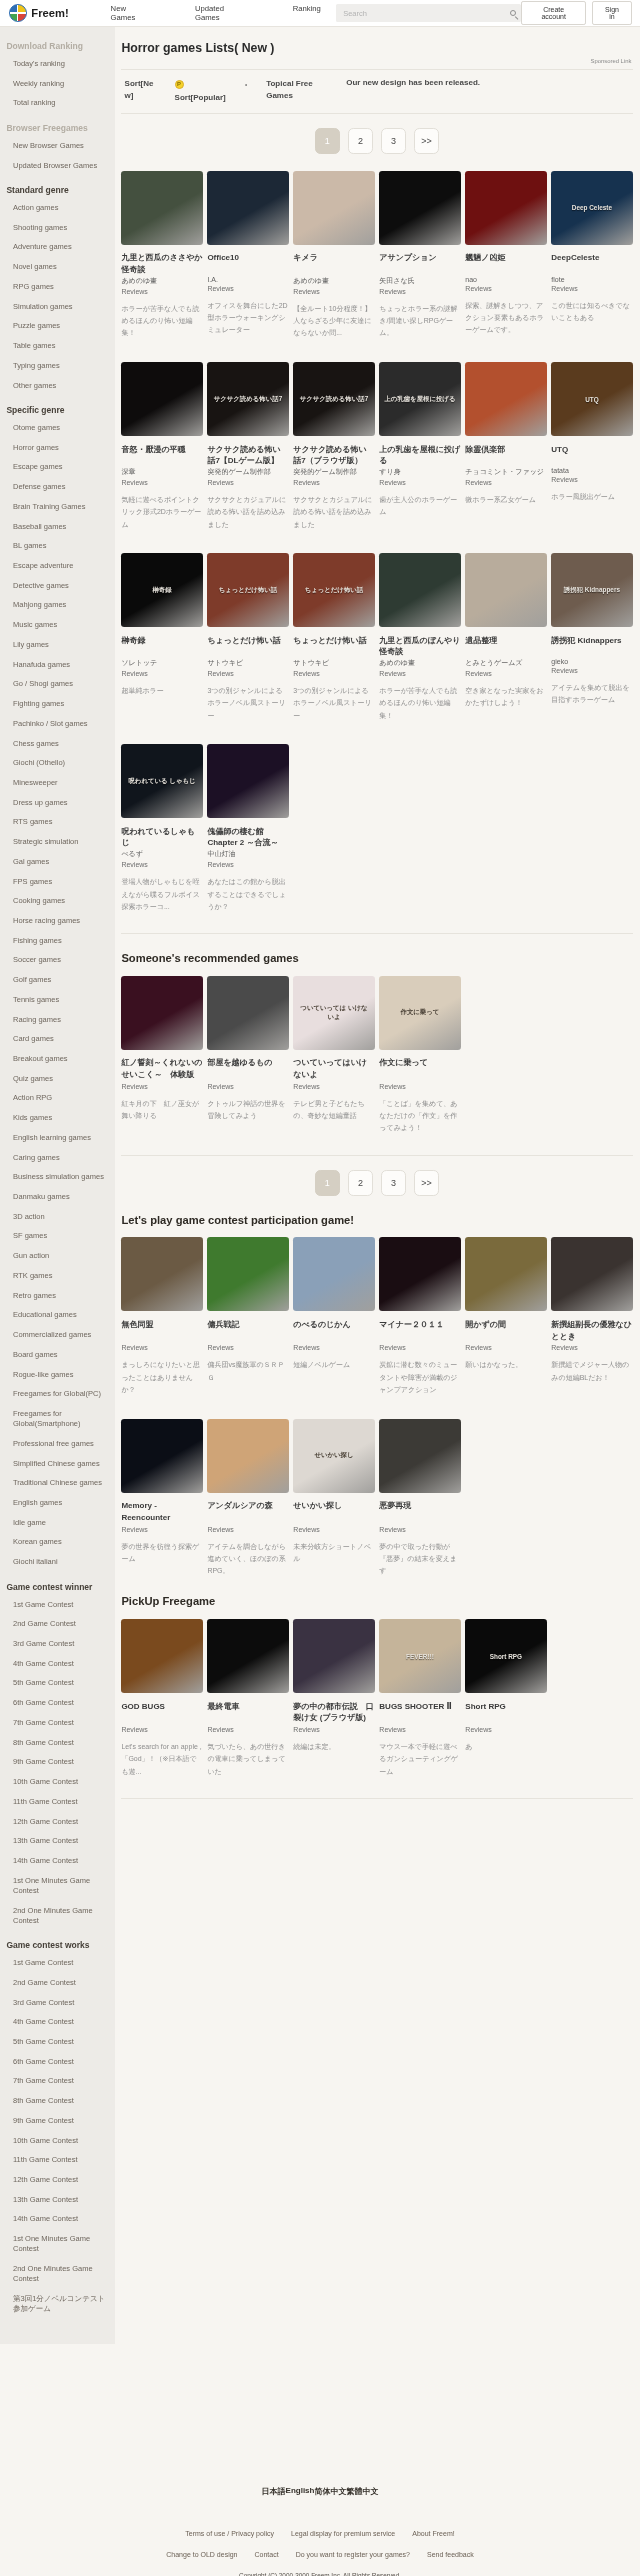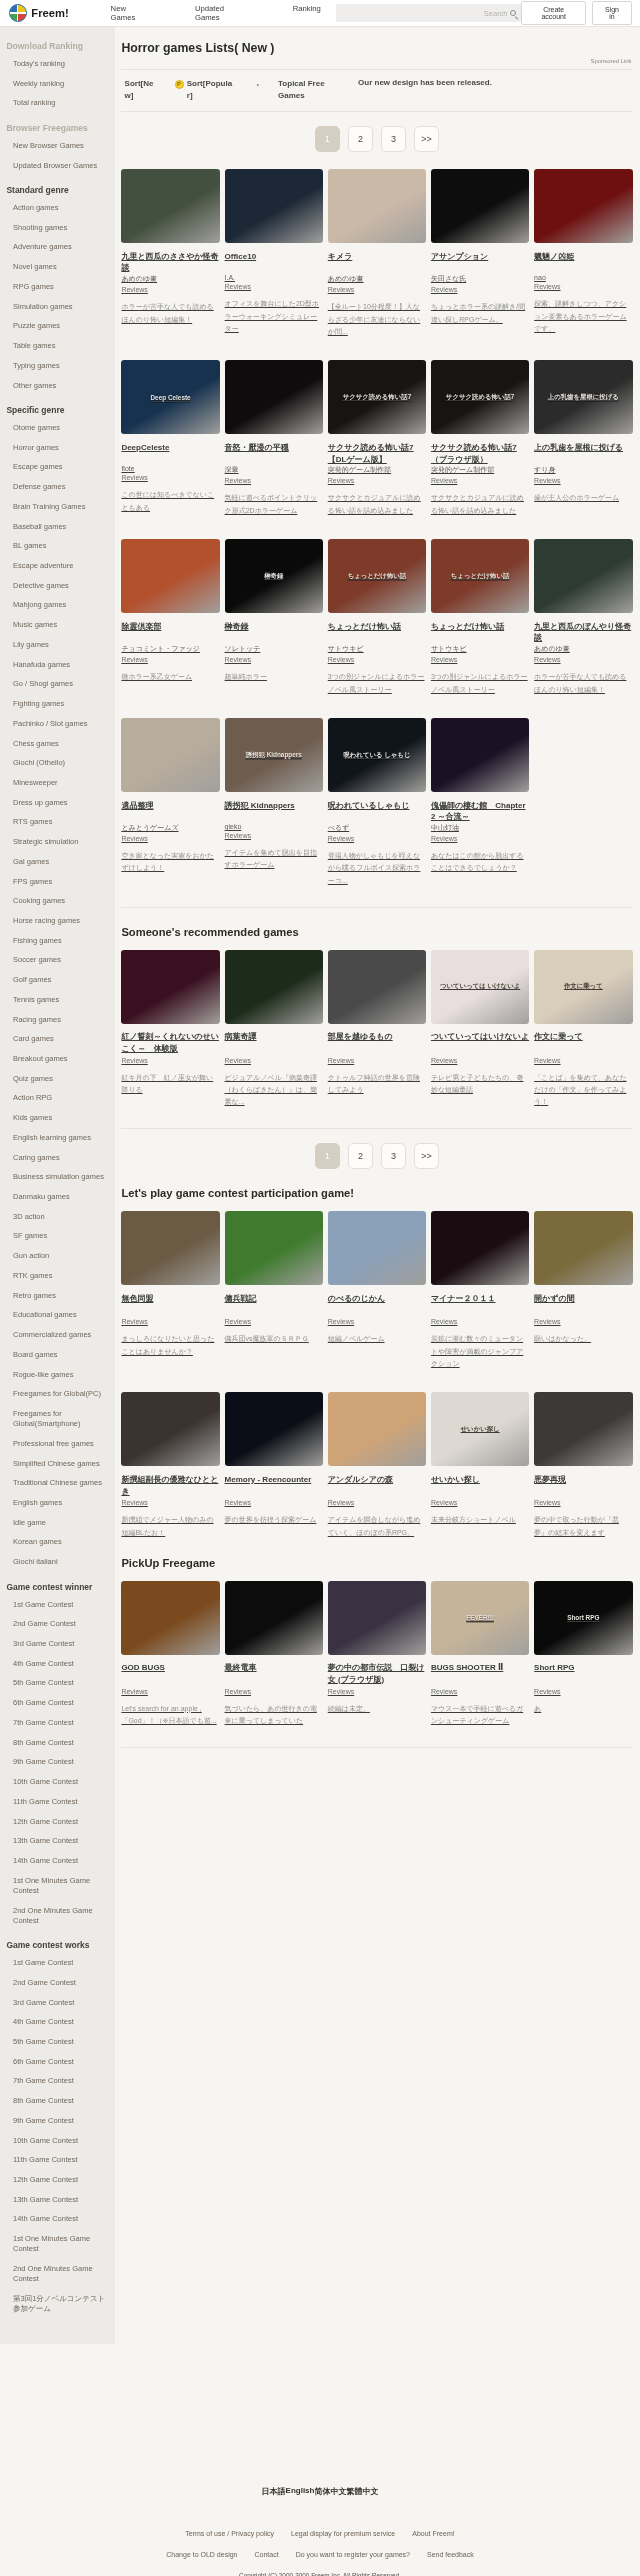--- a/index.html
+++ b/index.html
@@ -12,54 +12,54 @@
   .logo-icon { width:18px; height:18px; border-radius:50%;
     background:conic-gradient(#f0c419 0deg 90deg,#d9453a 90deg 180deg,#44a34f 180deg 270deg,#2f6fb5 270deg 360deg);
     border:1.6px solid #2f6fb5; position:relative; }
   .logo-icon::before, .logo-icon::after { content:""; position:absolute; background:#fff; }
   .logo-icon::before { left:46%; top:0; width:8%; height:100%; }
   .logo-icon::after { top:46%; left:0; height:8%; width:100%; }
   .logo-text { font-size:11.2px; font-weight:bold; color:#1e1e1e; }
   .nav { display:flex; gap:15px; margin-right:15px; }
   .nav a { font-size:7.7px; color:#3d3d3d;padding-left:28px; }
   .search-box { flex:0 1 187px; height:18px; background:#efeeec; border-radius:1.6px; display:flex; align-items:center; padding:0 5.3px; }
-  .search-input { flex:1; border:none; background:transparent; outline:none; font-size:7.5px; color:#555; font-family:inherit;text-align:right; }
+  .search-input { flex:1; border:none; background:transparent; outline:none; font-size:7.5px; color:#555; font-family:inherit; }
   .search-input::placeholder { color:#b3b3b3; }
   .mag { width:6.4px; height:6.4px; border:1.1px solid #8f8f8f; border-radius:50%; position:relative; flex:0 0 auto; }
   .mag::after { content:""; position:absolute; width:1.1px; height:3.7px; background:#8f8f8f; left:5.3px; top:4.8px; transform:rotate(-45deg); }
   .hdr-actions { margin-left:auto; display:flex; gap:6.4px; }
   .btn { background:#fff; border:0.5px solid #d9d6d0; border-radius:2.1px; padding:4.3px 8px; font-size:7px; color:#333; font-family:inherit; cursor:pointer; }
 
   
   .page { display:flex; align-items:flex-start; min-height:2414px;justify-content:center; }
   .sidebar { width:115px; background:#edebe7; padding:4.3px 0 24.6px; flex:0 0 auto; }
   .side-head { font-size:8.5px; font-weight:bold; color:#474139; padding:9.6px 6.4px 3.2px; }
   .side-head.muted { color:#b3ada3; }
   .side-item { display:block; font-size:7.5px; color:#6f675e; padding:4.8px 7.5px 4.8px 13px; line-height:1.35; cursor:pointer; }
   .main { flex:1; min-width:0; padding:14px 7.5px 0 6.4px; }
 
   
   .page-title { font-size:12.3px; font-weight:bold; color:#2b2b2b; margin:0; }
   .sponsored { text-align:right; font-size:5.9px; color:#8a8a8a; margin:3.2px 1.1px 5.3px; }
   .toolbar { border-top:0.5px solid #e6e3dc; border-bottom:0.5px solid #e6e3dc; display:flex; align-items:flex-start; gap:16px; padding:8px 3.2px 9.6px; }
   .tb-link { font-size:8px; font-weight:bold; color:#4a4a4a; line-height:1.45; cursor:pointer; }
   .tb-narrow { max-width:34px; word-break:break-all; }
-  .tb-pop { max-width:63px; word-break:break-all; display:flex; gap:3.2px; align-items:flex-start; }
+  .tb-pop { max-width:63px; word-break:break-all; display:flex; gap:3.2px; align-items:flex-start;flex-direction:column; }
   .p-icon { flex:0 0 auto; width:9px; height:9px; border-radius:50%; background:#f6d32a; border:0.5px solid #d9ae2a; color:#8a6d00; font-size:5.9px; font-weight:bold; display:flex; align-items:center; justify-content:center; margin-top:1.1px; }
   .tb-dot { color:#4a4a4a; font-weight:bold; margin-top:1.1px; }
   .tb-topical { max-width:64px; }
   .tb-announce { font-size:8px; font-weight:bold; color:#4a4a4a; }
 
   
   .pagination { display:flex; justify-content:center; gap:8.5px; margin:14px 0 17px; }
   .pg { width:24.6px; height:26px; border-radius:5.3px; border:0.5px solid #e2dfd8; background:#fdfcfa; color:#4a4a4a; font-size:9px; font-family:inherit; cursor:pointer; }
   .pg.active { background:#d5cfc3; border-color:#d5cfc3; color:#fff; }
 
   
-  .grid { display:grid; grid-template-columns:repeat(5,1fr); column-gap:4.8px; row-gap:22.4px;text-decoration:underline; }
+  .grid { display:grid; grid-template-columns:repeat(6,1fr); column-gap:4.8px; row-gap:22.4px; }
   .card { min-width:0; }
   .thumb { height:74px; border-radius:3.2px; position:relative; overflow:hidden; display:flex; align-items:center; justify-content:center; cursor:pointer; }
   .thumb span { font-size:6.4px; font-weight:bold; color:#e8e4dd; text-align:center; padding:0 4.3px; text-shadow:0 0.5px 1.1px rgba(0,0,0,.55); }
   .thumb span.dark { color:#4b4237; text-shadow:none; }
   .gtitle { font-size:8px; font-weight:bold; color:#3b3b3b; margin-top:7.5px; min-height:23.5px; line-height:1.45; cursor:pointer; }
   .gauthor { font-size:7px; color:#5d5d5d; margin-top:0; cursor:pointer; }
   .greviews { font-size:7px; color:#6e6e6e; margin-top:5.9px; cursor:pointer; }
   .gdesc { font-size:7px; color:#8d8d8d; margin-top:7px; line-height:1.75; }
   .sec-head { font-size:11.2px; font-weight:bold; color:#2e2a24; margin:18px 0 11.8px; }
   .divider { border-top:0.5px solid #e6e3dc; margin-top:20px; }
@@ -258,20 +258,23 @@
           <div class="card"><div class="thumb" style="background: linear-gradient(150deg, rgb(24, 20, 18) 55%, rgba(0, 0, 0, 0.35));">
               <span>サクサク読める怖い話7</span>
             </div><div class="gtitle">サクサク読める怖い話7【DLゲーム版】</div><div class="gauthor">突発的ゲーム制作部</div><a class="greviews">Reviews</a><div class="gdesc">サクサクとカジュアルに読める怖い話を詰め込みました</div></div>
           <div class="card"><div class="thumb" style="background: linear-gradient(150deg, rgb(24, 20, 18) 55%, rgba(0, 0, 0, 0.35));">
               <span>サクサク読める怖い話7</span>
             </div><div class="gtitle">サクサク読める怖い話7（ブラウザ版）</div><div class="gauthor">突発的ゲーム制作部</div><a class="greviews">Reviews</a><div class="gdesc">サクサクとカジュアルに読める怖い話を詰め込みました</div></div>
           <div class="card"><div class="thumb" style="background: linear-gradient(150deg, rgb(43, 43, 43) 55%, rgba(0, 0, 0, 0.35));">
               <span>上の乳歯を屋根に投げる</span>
             </div><div class="gtitle">上の乳歯を屋根に投げる</div><div class="gauthor">すり身</div><a class="greviews">Reviews</a><div class="gdesc">歯が主人公のホラーゲーム</div></div>
           <div class="card"><div class="thumb" style="background: linear-gradient(150deg, rgb(179, 80, 46) 55%, rgba(0, 0, 0, 0.35));"></div><div class="gtitle">除霊倶楽部</div><div class="gauthor">チョコミント・ファッジ</div><a class="greviews">Reviews</a><div class="gdesc">微ホラー系乙女ゲーム</div></div>
+          <div class="card"><div class="thumb" style="background: linear-gradient(150deg, rgb(90, 59, 30) 55%, rgba(0, 0, 0, 0.35));">
+              <span>UTQ</span>
+            </div><div class="gtitle">UTQ</div><div class="gauthor">tatata</div><a class="greviews">Reviews</a><div class="gdesc">ホラー風脱出ゲーム</div></div>
           <div class="card"><div class="thumb" style="background: linear-gradient(150deg, rgb(10, 10, 10) 55%, rgba(0, 0, 0, 0.35));">
               <span>榊奇録</span>
             </div><div class="gtitle">榊奇録</div><div class="gauthor">ソレトッテ</div><a class="greviews">Reviews</a><div class="gdesc">超単純ホラー</div></div>
           <div class="card"><div class="thumb" style="background: linear-gradient(150deg, rgb(126, 59, 42) 55%, rgba(0, 0, 0, 0.35));">
               <span>ちょっとだけ怖い話</span>
             </div><div class="gtitle">ちょっとだけ怖い話</div><div class="gauthor">サトウキビ</div><a class="greviews">Reviews</a><div class="gdesc">3つの別ジャンルによるホラーノベル風ストーリー</div></div>
           <div class="card"><div class="thumb" style="background: linear-gradient(150deg, rgb(126, 59, 42) 55%, rgba(0, 0, 0, 0.35));">
               <span>ちょっとだけ怖い話</span>
             </div><div class="gtitle">ちょっとだけ怖い話</div><div class="gauthor">サトウキビ</div><a class="greviews">Reviews</a><div class="gdesc">3つの別ジャンルによるホラーノベル風ストーリー</div></div>
           <div class="card"><div class="thumb" style="background: linear-gradient(150deg, rgb(46, 59, 51) 55%, rgba(0, 0, 0, 0.35));"></div><div class="gtitle">九里と西瓜のぼんやり怪奇談</div><div class="gauthor">あめのゆ畫</div><a class="greviews">Reviews</a><div class="gdesc">ホラーが苦手な人でも読めるほんのり怖い短編集！</div></div>
@@ -281,21 +284,20 @@
             </div><div class="gtitle">誘拐犯 Kidnappers</div><div class="gauthor">gieko</div><a class="greviews">Reviews</a><div class="gdesc">アイテムを集めて脱出を目指すホラーゲーム</div></div>
           <div class="card"><div class="thumb" style="background: linear-gradient(150deg, rgb(16, 21, 28) 55%, rgba(0, 0, 0, 0.35));">
               <span>呪われている しゃもじ</span>
             </div><div class="gtitle">呪われているしゃもじ</div><div class="gauthor">べるず</div><a class="greviews">Reviews</a><div class="gdesc">登場人物がしゃもじを咥えながら喋るフルボイス探索ホラーコ...</div></div>
           <div class="card"><div class="thumb" style="background: linear-gradient(150deg, rgb(28, 16, 37) 55%, rgba(0, 0, 0, 0.35));"></div><div class="gtitle">傀儡師の棲む館　Chapter 2 ～合流～</div><div class="gauthor">中山灯油</div><a class="greviews">Reviews</a><div class="gdesc">あなたはこの館から脱出することはできるでしょうか？</div></div>
         </div>
         <div class="divider"></div>
         <h2 class="sec-head">Someone's recommended games</h2>
         <div class="grid">
           <div class="card"><div class="thumb" style="background: linear-gradient(150deg, rgb(58, 16, 32) 55%, rgba(0, 0, 0, 0.35));"></div><div class="gtitle">紅ノ誓刻～くれないのせいこく～　体験版</div><a class="greviews">Reviews</a><div class="gdesc">紅キ月の下　紅ノ巫女が舞い降りる</div></div>
-          <div class="card"><div class="thumb" style="background: linear-gradient(150deg, rgb(29, 43, 26) 55%, rgba(0, 0, 0, 0.35));"></div><div class="gtitle">病葉奇譚</div><a class="greviews">Reviews</a><div class="gdesc">ビジュアルノベル『病葉奇譚（わくらばきたん）』は、簡素な...</div></div>
           <div class="card"><div class="thumb" style="background: linear-gradient(150deg, rgb(74, 74, 74) 55%, rgba(0, 0, 0, 0.35));"></div><div class="gtitle">部屋を越ゆるもの</div><a class="greviews">Reviews</a><div class="gdesc">クトゥルフ神話の世界を冒険してみよう</div></div>
           <div class="card"><div class="thumb" style="background: linear-gradient(150deg, rgb(232, 222, 222) 55%, rgba(0, 0, 0, 0.35));">
               <span class="dark">ついていっては いけないよ</span>
             </div><div class="gtitle">ついていってはいけないよ</div><a class="greviews">Reviews</a><div class="gdesc">テレビ男と子どもたちの、奇妙な短編童話</div></div>
           <div class="card"><div class="thumb" style="background: linear-gradient(150deg, rgb(217, 205, 187) 55%, rgba(0, 0, 0, 0.35));">
               <span class="dark">作文に乗って</span>
             </div><div class="gtitle">作文に乗って</div><a class="greviews">Reviews</a><div class="gdesc">「ことば」を集めて、あなただけの「作文」を作ってみよう！</div></div>
         </div>
         <div class="divider"></div>
         <div class="pagination">

